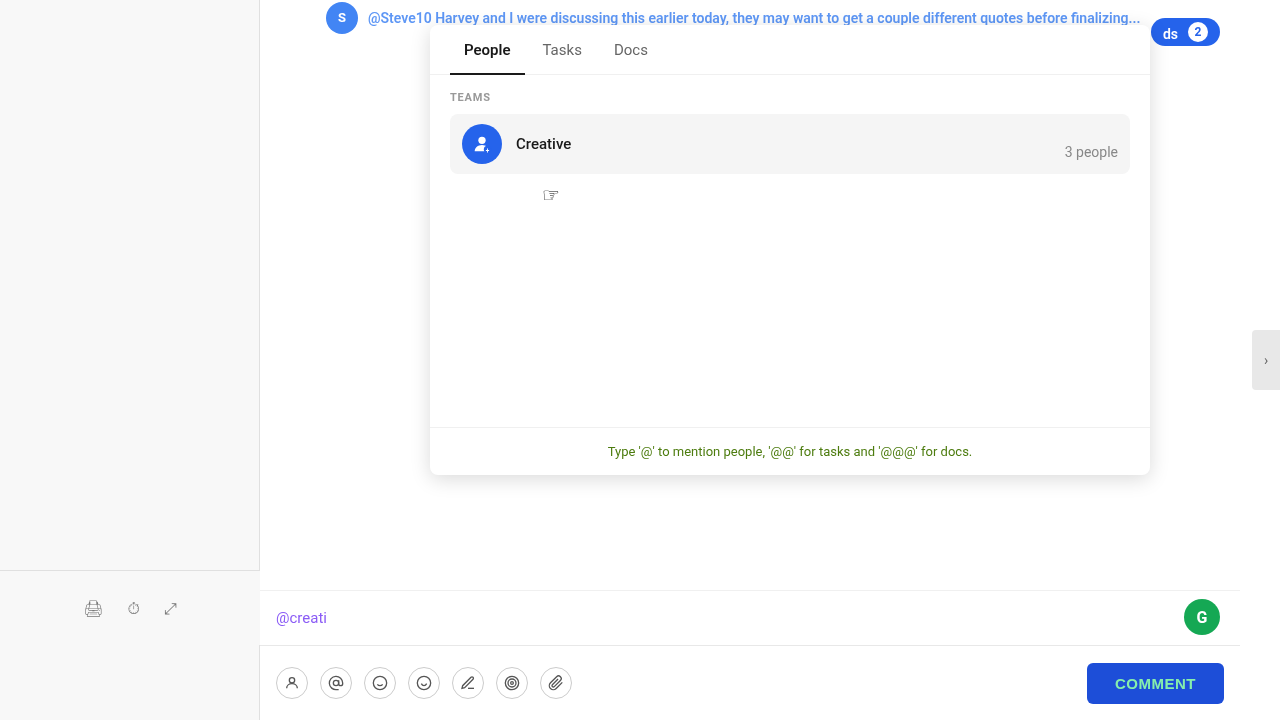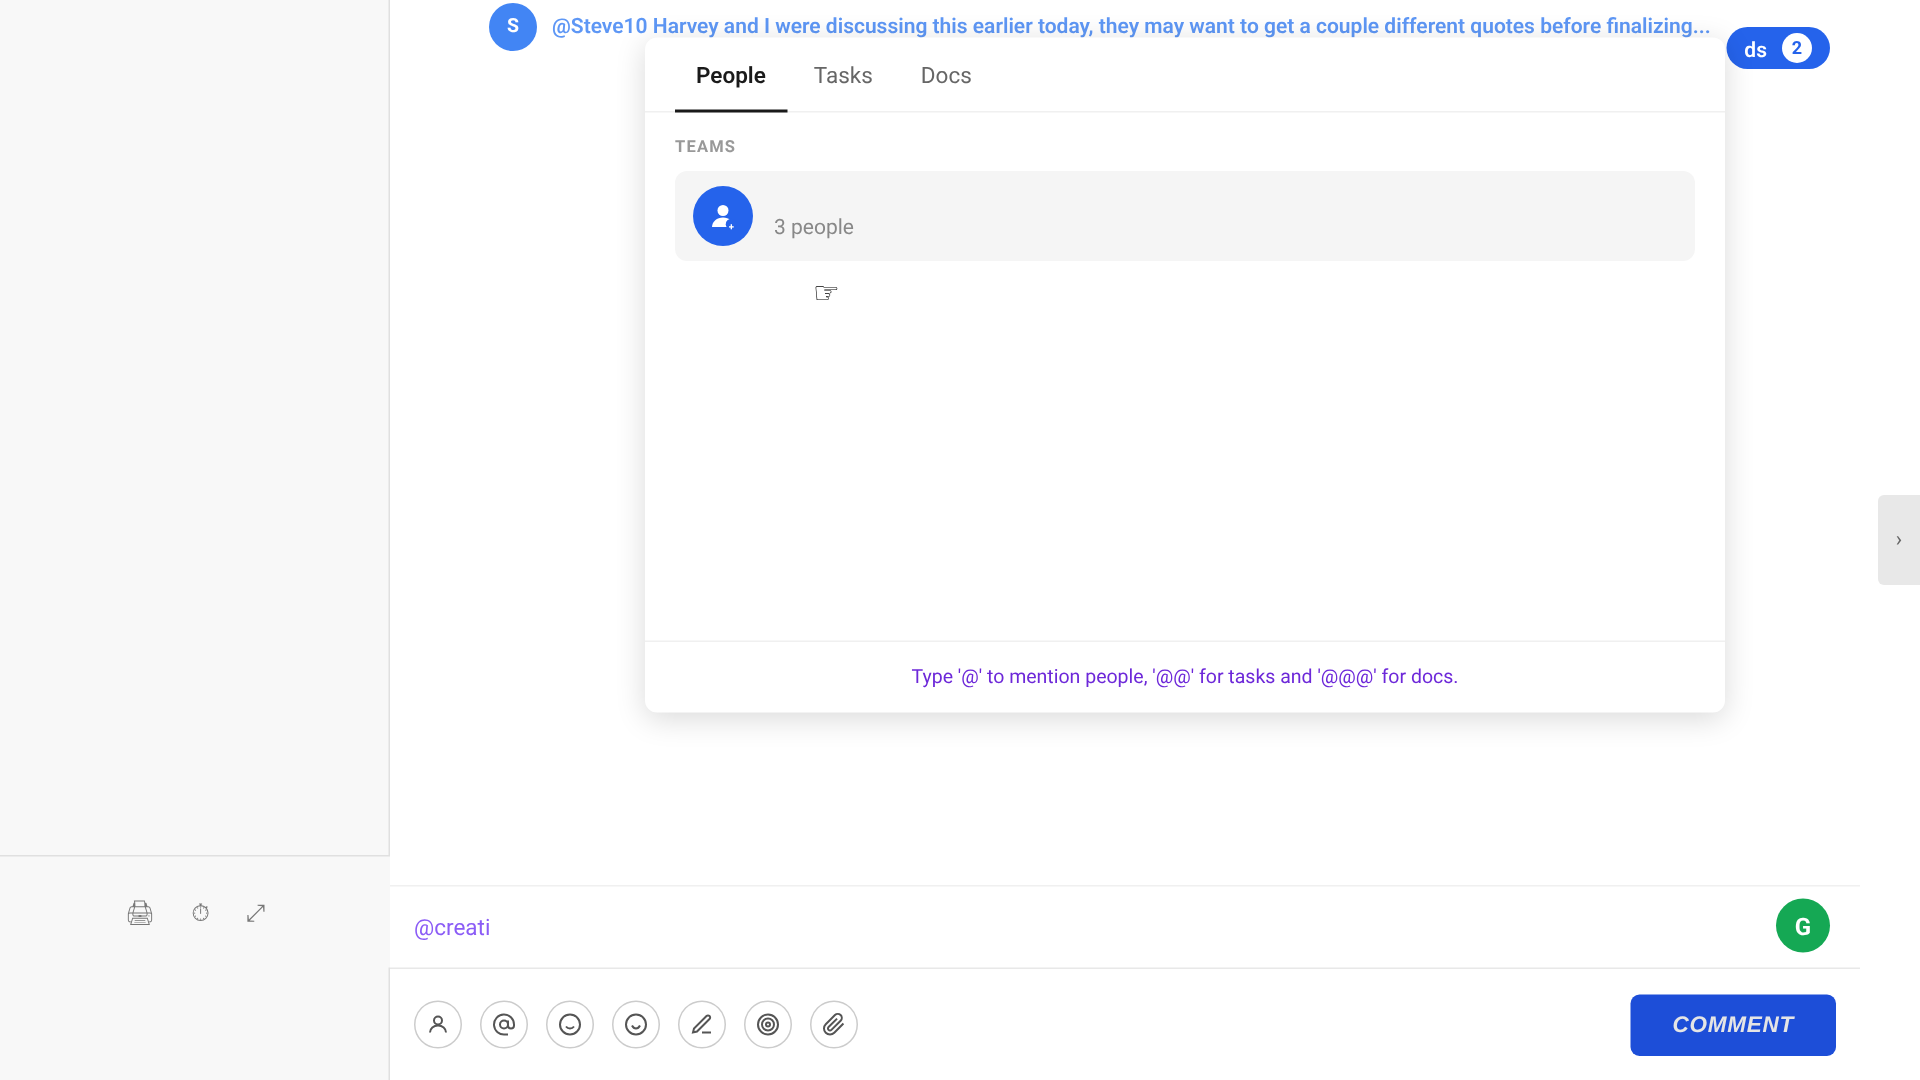--- a/index.html
+++ b/index.html
@@ -147,30 +147,29 @@
       align-items: center;
       justify-content: center;
       color: #555;
       font-size: 15px;
       cursor: pointer;
       flex-shrink: 0;
     }
 
     .comment-btn {
       background: #1d4ed8;
-      color: #e5e5e5;
+      color: #86efac;
       border: none;
       border-radius: 6px;
       padding: 12px 28px;
       font-size: 15px;
       font-weight: 700;
       letter-spacing: 0.5px;
       cursor: pointer;
       margin-left: auto;
-      font-style: italic;
     }
 
     
     .grammarly-icon {
       position: absolute;
       bottom: 85px;
       right: 60px;
       width: 36px;
       height: 36px;
       border-radius: 50%;
@@ -304,21 +303,21 @@
     }
 
     .team-count {
       font-size: 14px;
       color: #888;
       margin-top: 16px;
     }
 
     .dropdown-hint {
       text-align: center;
-      color: #6d28d9;
+      color: #4d7c0f;
       font-size: 13px;
       padding: 16px 20px;
       border-top: 1px solid #f0f0f0;
       position: absolute;
       bottom: 0;
       left: 0;
       right: 0;
     }
 
     
@@ -368,20 +367,21 @@
 
     <div class="team-item">
       <div class="team-avatar">
         <svg width="22" height="22" viewBox="0 0 24 24" fill="none">
           <circle cx="12" cy="8" r="4" fill="white"></circle>
           <path d="M4 20c0-4 3.6-7 8-7s8 3 8 7" fill="white"></path>
           <circle cx="18" cy="18" r="4" fill="#2563eb"></circle>
           <text x="18" y="22" text-anchor="middle" fill="white" font-size="7" font-weight="bold">+</text>
         </svg>
       </div>
+      <span class="team-name">Creative</span>
       <span class="team-count">3 people</span>
     </div>
   </div>
 
   <div class="dropdown-hint">Type '@' to mention people, '@@' for tasks and '@@@' for docs.</div>
 
   <div class="cursor-hand" style="position:absolute; top:158px; left:112px;">☞</div>
 </div>
 
 <div class="input-area">

